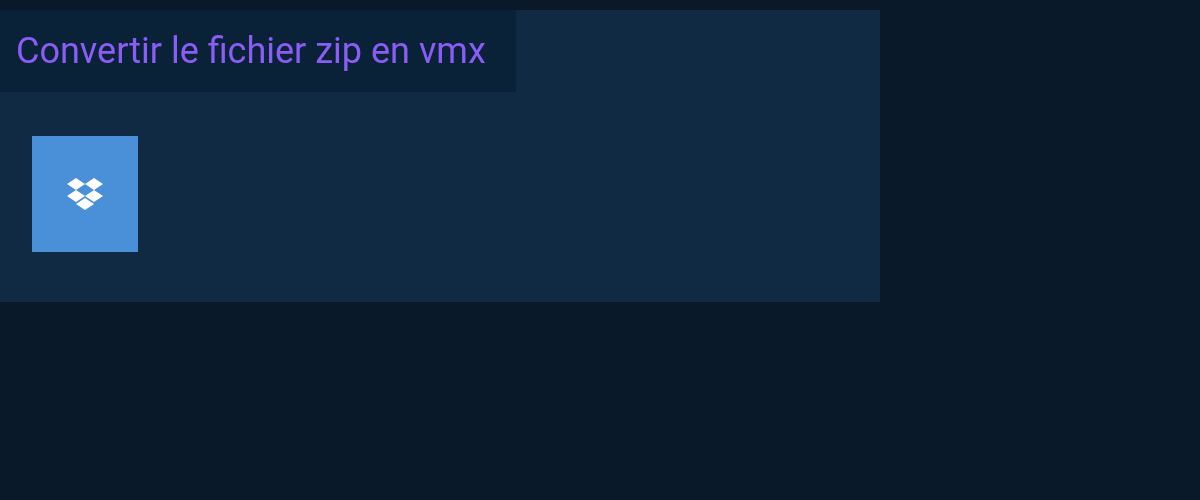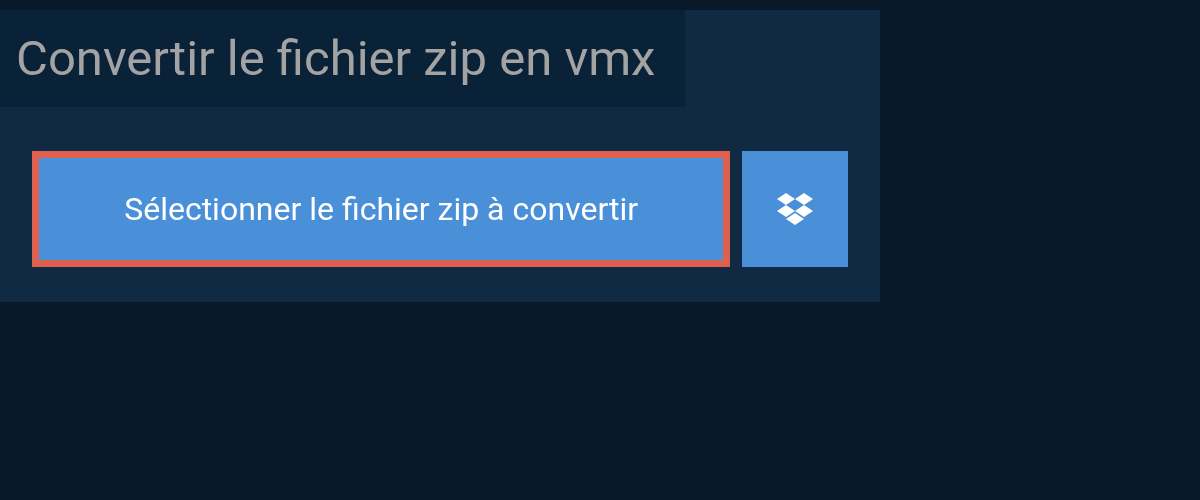--- a/index.html
+++ b/index.html
@@ -19,22 +19,22 @@
       width: 880px;
       height: 292px;
       margin-top: 10px;
     }
     .title-tab {
       display: inline-block;
       background-color: #0a2238;
       padding: 20px 30px 20px 16px;
     }
     .title-text {
-      color: #a3a3a3;
-      font-size: 49px;
+      color: #8b5cf6;
+      font-size: 36px;
       font-weight: 400;
     }
     .button-row {
       display: flex;
       gap: 12px;
       padding: 44px 32px 32px 32px;
     }
     .select-button {
       background-color: #4a90d9;
       border: 7px solid #e0604f;
@@ -65,22 +65,19 @@
     }
   </style>
 </head>
 <body>
 
 <div class="panel">
   <div class="title-tab">
     <span class="title-text">Convertir le fichier zip en vmx</span>
   </div>
   <div class="button-row">
-    <div class="select-button">
-      <span class="select-button-label">Sélectionner le fichier zip à convertir</span>
-    </div>
     <div class="dropbox-button">
       <svg class="dropbox-icon" viewBox="0 0 36 32" fill="#ffffff">
         <path d="M9 0 L0 6 L9 12 L18 6 Z M27 0 L18 6 L27 12 L36 6 Z M0 18 L9 12 L18 18 L9 24 Z M27 12 L36 18 L27 24 L18 18 Z M9 26 L18 20 L27 26 L18 32 Z"></path>
       </svg>
     </div>
   </div>
 </div>
 
 </body></html>

